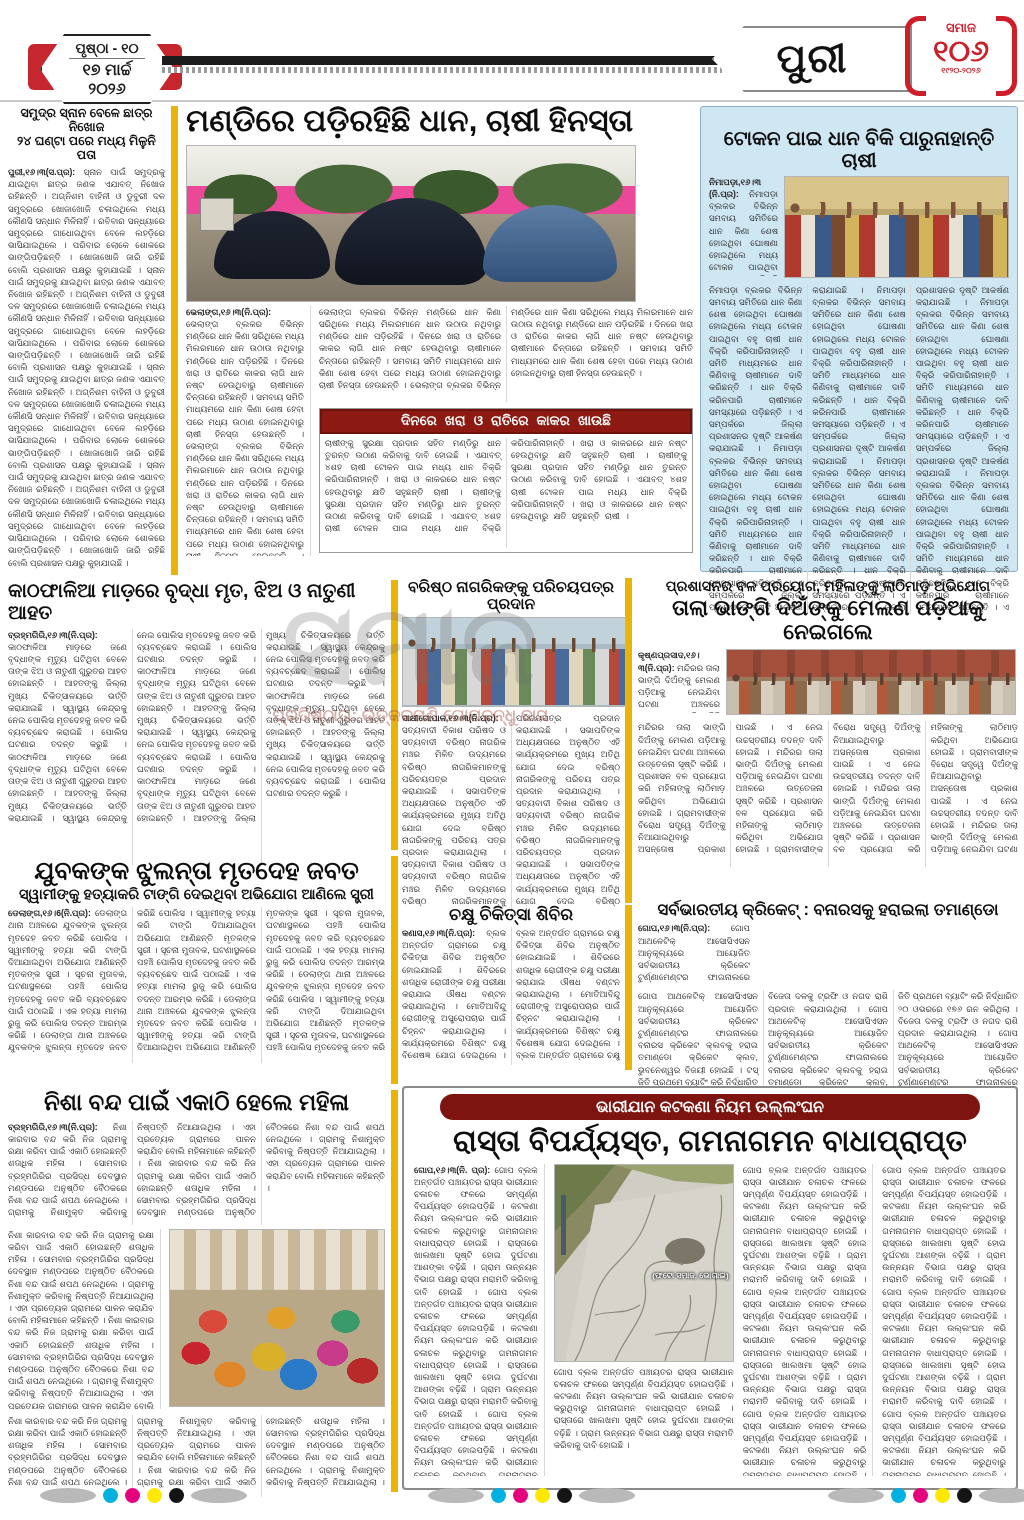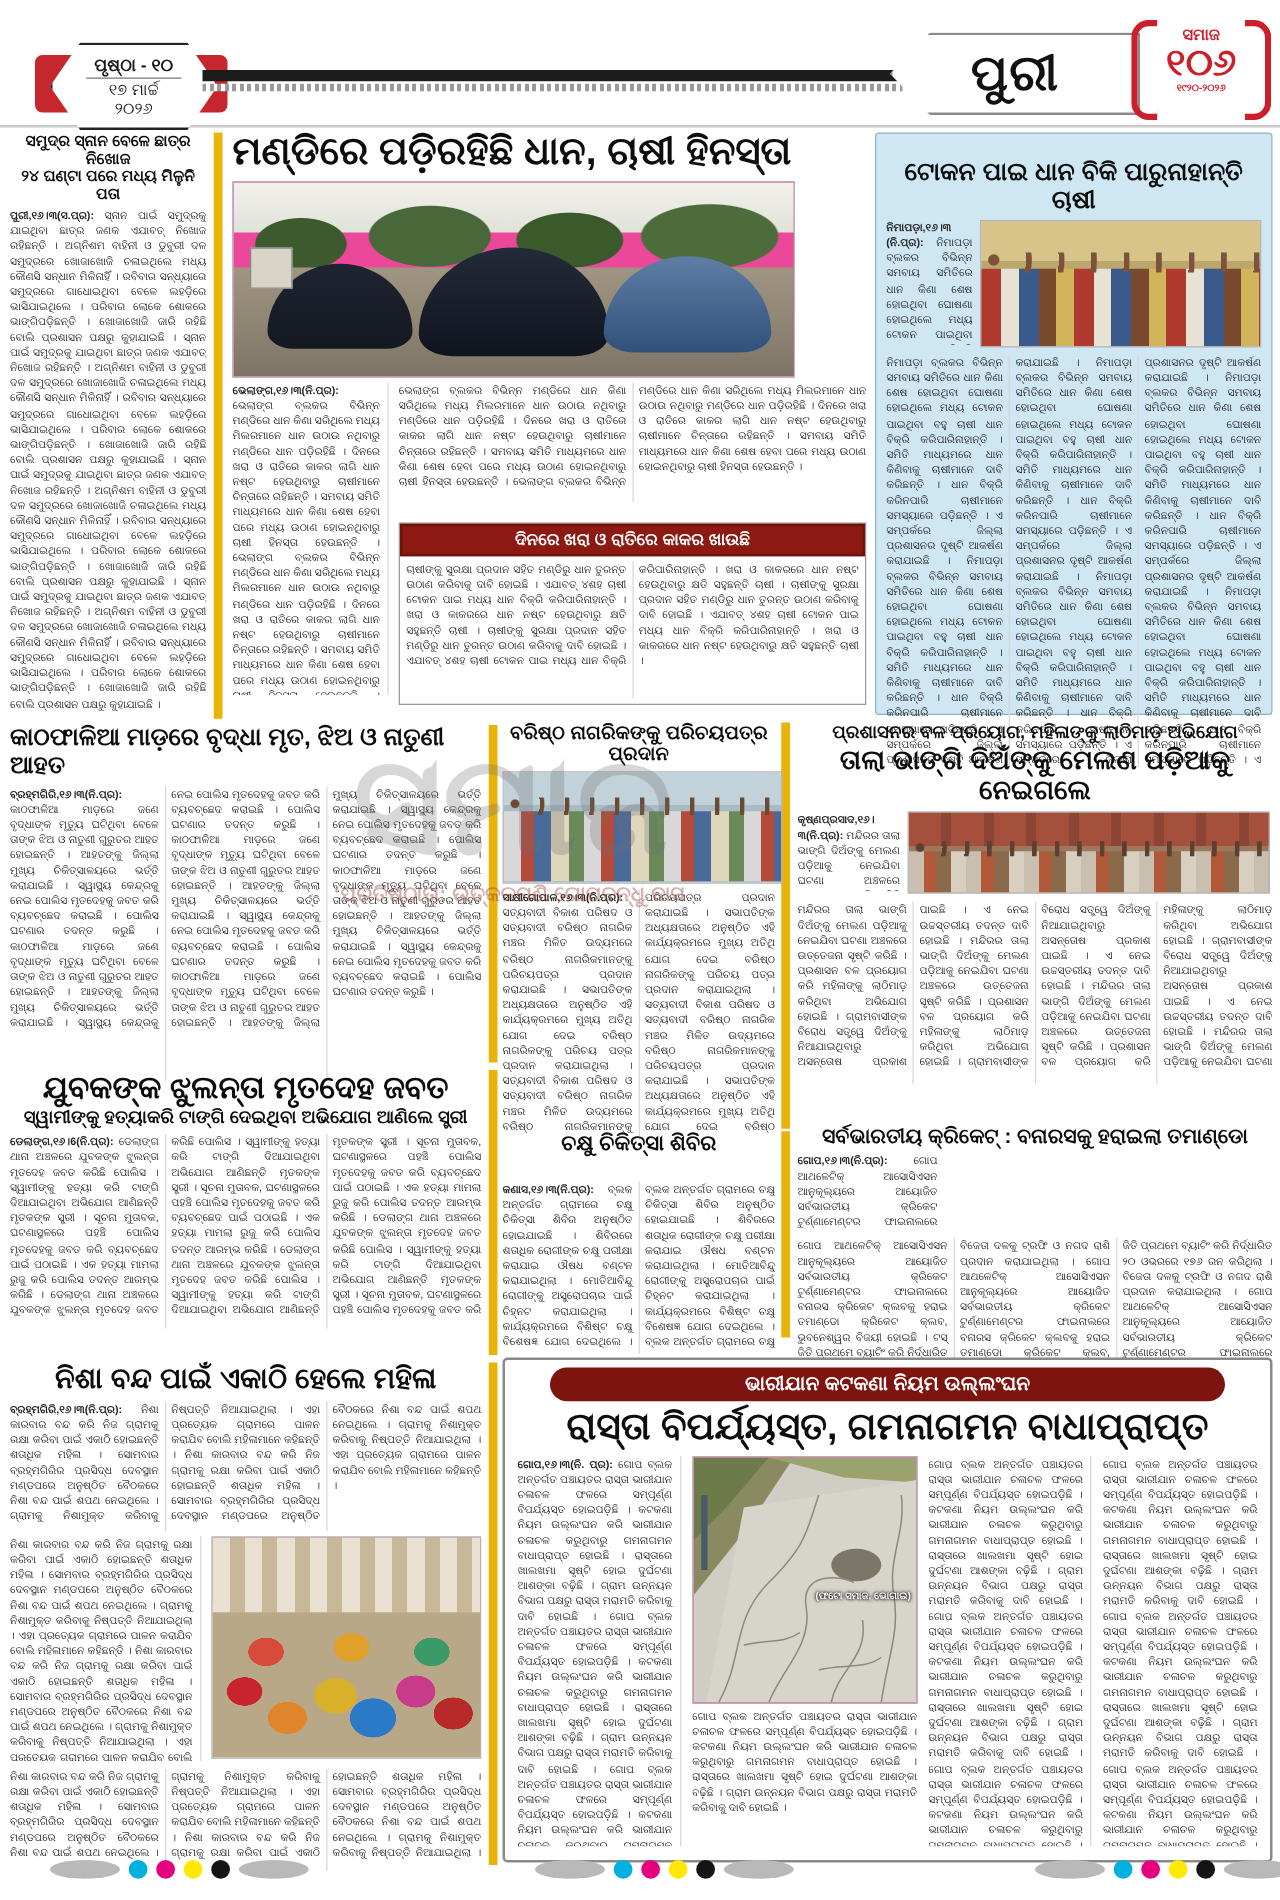--- a/index.html
+++ b/index.html
@@ -6,21 +6,21 @@
   #page{position:relative;width:1024px;height:1520px;background:#fff;overflow:hidden;
         font-family:"Liberation Sans","DejaVu Sans",sans-serif;color:#1a1a1a;}
   
   #hdr{position:absolute;left:0;top:0;width:1024px;height:100px;border-bottom:2px solid #c9c9c9;}
   .badge-wrap{position:absolute;left:36px;top:34px;width:138px;height:66px;}
   .badge-ribbon{position:absolute;left:-8px;top:10px;width:154px;height:46px;background:#c6262e;border-radius:6px;}
   .badge{position:absolute;left:4px;top:0;width:130px;height:66px;background:#fff;border:2px solid #222;
          clip-path:polygon(18% 0,82% 0,100% 50%,82% 100%,18% 100%,0 50%);
          display:flex;flex-direction:column;align-items:center;justify-content:center;text-align:center;}
   .badge .l1{font-size:14px;font-weight:bold;border-bottom:1px solid #777;padding:0 6px 1px;}
-  .badge .l2{font-size:13px;font-weight:normal;line-height:1.15;margin-top:2px;white-space:pre-line;}
+  .badge .l2{font-size:16px;font-weight:bold;line-height:1.15;margin-top:2px;white-space:pre-line;}
   .hdr-bar{position:absolute;left:162px;top:56px;width:560px;height:9px;background:#1c1c1c;}
   .hdr-dots{position:absolute;left:162px;top:67px;width:560px;height:6px;
             background:repeating-linear-gradient(90deg,#9a9a9a 0 3px,#fff 3px 6px);}
   .pennant{position:absolute;left:712px;top:26px;width:196px;height:62px;background:#fff;border:2px solid #8a8a8a;
            clip-path:polygon(16% 0,100% 0,100% 100%,16% 100%,0 50%);
            display:flex;align-items:center;justify-content:center;}
   .pennant .sec{font-size:40px;font-weight:bold;color:#111;letter-spacing:1px;
                 text-shadow:0 0 2px #fff,0 0 2px #fff;}
   .logo{position:absolute;left:905px;top:16px;width:112px;height:80px;color:#cc1f2a;text-align:center;}
   .logo .br{position:absolute;top:0;bottom:0;width:16px;border:5px solid #cc1f2a;}
@@ -163,21 +163,21 @@
         <div class="tarp t3"></div>
         <div class="sign"></div>
     </div>
     <div style="display:flex;gap:8px;margin-left:4px;">
       <div class="body" style="width:118px;height:250px;border-right:1px solid #d8d8d8;padding-right:6px;">
         <span class="dl">ଭେଲାଙ୍ଗ,୧୬।୩(ନି.ପ୍ର):</span>
         <span>ଭେଲାଙ୍ଗ ବ୍ଲକର ବିଭିନ୍ନ ମଣ୍ଡିରେ ଧାନ କିଣା ସରିଥିଲେ ମଧ୍ୟ ମିଲରମାନେ ଧାନ ଉଠାଉ ନଥିବାରୁ ମଣ୍ଡିରେ ଧାନ ପଡ଼ିରହିଛି । ଦିନରେ ଖରା ଓ ରାତିରେ କାକର ଲାଗି ଧାନ ନଷ୍ଟ ହେଉଥିବାରୁ ଚାଷୀମାନେ ଚିନ୍ତାରେ ରହିଛନ୍ତି । ସମବାୟ ସମିତି ମାଧ୍ୟମରେ ଧାନ କିଣା ଶେଷ ହେବା ପରେ ମଧ୍ୟ ଉଠାଣ ହୋଇନଥିବାରୁ ଚାଷୀ ହିନସ୍ତା ହେଉଛନ୍ତି । ଭେଲାଙ୍ଗ ବ୍ଲକର ବିଭିନ୍ନ ମଣ୍ଡିରେ ଧାନ କିଣା ସରିଥିଲେ ମଧ୍ୟ ମିଲରମାନେ ଧାନ ଉଠାଉ ନଥିବାରୁ ମଣ୍ଡିରେ ଧାନ ପଡ଼ିରହିଛି । ଦିନରେ ଖରା ଓ ରାତିରେ କାକର ଲାଗି ଧାନ ନଷ୍ଟ ହେଉଥିବାରୁ ଚାଷୀମାନେ ଚିନ୍ତାରେ ରହିଛନ୍ତି । ସମବାୟ ସମିତି ମାଧ୍ୟମରେ ଧାନ କିଣା ଶେଷ ହେବା ପରେ ମଧ୍ୟ ଉଠାଣ ହୋଇନଥିବାରୁ ଚାଷୀ ହିନସ୍ତା ହେଉଛନ୍ତି । ଭେଲାଙ୍ଗ ବ୍ଲକର ବିଭିନ୍ନ ମଣ୍ଡିରେ ଧାନ କିଣା ସରିଥିଲେ ମଧ୍ୟ ମିଲରମାନେ ଧାନ ଉଠାଉ ନଥିବାରୁ ମଣ୍ଡିରେ ଧାନ ପଡ଼ିରହିଛି । ଦିନରେ ଖରା ଓ ରାତିରେ କାକର ଲାଗି ଧାନ ନଷ୍ଟ ହେଉଥିବାରୁ ଚାଷୀମାନେ ଚିନ୍ତାରେ ରହିଛନ୍ତି । ସମବାୟ ସମିତି ମାଧ୍ୟମରେ ଧାନ କିଣା ଶେଷ ହେବା ପରେ ମଧ୍ୟ ଉଠାଣ ହୋଇନଥିବାରୁ ଚାଷୀ ହିନସ୍ତା ହେଉଛନ୍ତି ।</span>
       </div>
       <div style="width:374px;">
         <div class="body cols2" style="height:96px;">ଭେଲାଙ୍ଗ ବ୍ଲକର ବିଭିନ୍ନ ମଣ୍ଡିରେ ଧାନ କିଣା ସରିଥିଲେ ମଧ୍ୟ ମିଲରମାନେ ଧାନ ଉଠାଉ ନଥିବାରୁ ମଣ୍ଡିରେ ଧାନ ପଡ଼ିରହିଛି । ଦିନରେ ଖରା ଓ ରାତିରେ କାକର ଲାଗି ଧାନ ନଷ୍ଟ ହେଉଥିବାରୁ ଚାଷୀମାନେ ଚିନ୍ତାରେ ରହିଛନ୍ତି । ସମବାୟ ସମିତି ମାଧ୍ୟମରେ ଧାନ କିଣା ଶେଷ ହେବା ପରେ ମଧ୍ୟ ଉଠାଣ ହୋଇନଥିବାରୁ ଚାଷୀ ହିନସ୍ତା ହେଉଛନ୍ତି । ଭେଲାଙ୍ଗ ବ୍ଲକର ବିଭିନ୍ନ ମଣ୍ଡିରେ ଧାନ କିଣା ସରିଥିଲେ ମଧ୍ୟ ମିଲରମାନେ ଧାନ ଉଠାଉ ନଥିବାରୁ ମଣ୍ଡିରେ ଧାନ ପଡ଼ିରହିଛି । ଦିନରେ ଖରା ଓ ରାତିରେ କାକର ଲାଗି ଧାନ ନଷ୍ଟ ହେଉଥିବାରୁ ଚାଷୀମାନେ ଚିନ୍ତାରେ ରହିଛନ୍ତି । ସମବାୟ ସମିତି ମାଧ୍ୟମରେ ଧାନ କିଣା ଶେଷ ହେବା ପରେ ମଧ୍ୟ ଉଠାଣ ହୋଇନଥିବାରୁ ଚାଷୀ ହିନସ୍ତା ହେଉଛନ୍ତି ।</div>
-        <div class="inset" style="margin-top:16px;">
+        <div class="inset" style="margin-top:6px;font-family:Liberation Mono, monospace;">
           <div class="ttl">ଦିନରେ ଖରା ଓ ରାତିରେ କାକର ଖାଉଛି</div>
           <div class="body cols2" style="height:110px;padding:4px 5px;">ଚାଷୀଙ୍କୁ ସୁରକ୍ଷା ପ୍ରଦାନ ସହିତ ମଣ୍ଡିରୁ ଧାନ ତୁରନ୍ତ ଉଠାଣ କରିବାକୁ ଦାବି ହୋଇଛି । ଏଯାବତ୍ ୪ଶହ ଚାଷୀ ଟୋକନ ପାଇ ମଧ୍ୟ ଧାନ ବିକ୍ରି କରିପାରିନାହାନ୍ତି । ଖରା ଓ କାକରରେ ଧାନ ନଷ୍ଟ ହେଉଥିବାରୁ କ୍ଷତି ସହୁଛନ୍ତି ଚାଷୀ । ଚାଷୀଙ୍କୁ ସୁରକ୍ଷା ପ୍ରଦାନ ସହିତ ମଣ୍ଡିରୁ ଧାନ ତୁରନ୍ତ ଉଠାଣ କରିବାକୁ ଦାବି ହୋଇଛି । ଏଯାବତ୍ ୪ଶହ ଚାଷୀ ଟୋକନ ପାଇ ମଧ୍ୟ ଧାନ ବିକ୍ରି କରିପାରିନାହାନ୍ତି । ଖରା ଓ କାକରରେ ଧାନ ନଷ୍ଟ ହେଉଥିବାରୁ କ୍ଷତି ସହୁଛନ୍ତି ଚାଷୀ । ଚାଷୀଙ୍କୁ ସୁରକ୍ଷା ପ୍ରଦାନ ସହିତ ମଣ୍ଡିରୁ ଧାନ ତୁରନ୍ତ ଉଠାଣ କରିବାକୁ ଦାବି ହୋଇଛି । ଏଯାବତ୍ ୪ଶହ ଚାଷୀ ଟୋକନ ପାଇ ମଧ୍ୟ ଧାନ ବିକ୍ରି କରିପାରିନାହାନ୍ତି । ଖରା ଓ କାକରରେ ଧାନ ନଷ୍ଟ ହେଉଥିବାରୁ କ୍ଷତି ସହୁଛନ୍ତି ଚାଷୀ ।</div>
         </div>
       </div>
     </div>
   </div>
 
   <div class="abs blue-box" style="left:700px;top:106px;width:318px;height:466px;">
     <div class="hl center" style="font-size:20px;margin-bottom:4px;">ଟୋକନ ପାଇ ଧାନ ବିକି ପାରୁନାହାନ୍ତି ଚାଷୀ</div>
     <div style="display:flex;gap:6px;">
@@ -223,21 +223,21 @@
   <div class="abs vsep-r" style="left:8px;top:856px;width:390px;height:228px;padding-right:6px;">
     <div class="hl center" style="font-size:25px;">ଯୁବକଙ୍କ ଝୁଲନ୍ତା ମୃତଦେହ ଜବତ</div>
     <div class="hl center" style="font-size:14.5px;margin:2px 0 5px;">ସ୍ୱାମୀଙ୍କୁ ହତ୍ୟାକରି ଟାଙ୍ଗି ଦେଇଥିବା ଅଭିଯୋଗ ଆଣିଲେ ସ୍ତ୍ରୀ</div>
     <div class="body cols3" style="height:156px;">
       <span class="dl">ଡେଲାଙ୍ଗ,୧୬।6(ନି.ପ୍ର):</span>
       <span>ଡେଲାଙ୍ଗ ଥାନା ଅଞ୍ଚଳରେ ଯୁବକଙ୍କ ଝୁଲନ୍ତା ମୃତଦେହ ଜବତ କରିଛି ପୋଲିସ । ସ୍ୱାମୀଙ୍କୁ ହତ୍ୟା କରି ଟାଙ୍ଗି ଦିଆଯାଇଥିବା ଅଭିଯୋଗ ଆଣିଛନ୍ତି ମୃତକଙ୍କ ସ୍ତ୍ରୀ । ସୂଚନା ମୁତାବକ, ଘଟଣାସ୍ଥଳରେ ପହଞ୍ଚି ପୋଲିସ ମୃତଦେହକୁ ଜବତ କରି ବ୍ୟବଚ୍ଛେଦ ପାଇଁ ପଠାଇଛି । ଏକ ହତ୍ୟା ମାମଲା ରୁଜୁ କରି ପୋଲିସ ତଦନ୍ତ ଆରମ୍ଭ କରିଛି । ଡେଲାଙ୍ଗ ଥାନା ଅଞ୍ଚଳରେ ଯୁବକଙ୍କ ଝୁଲନ୍ତା ମୃତଦେହ ଜବତ କରିଛି ପୋଲିସ । ସ୍ୱାମୀଙ୍କୁ ହତ୍ୟା କରି ଟାଙ୍ଗି ଦିଆଯାଇଥିବା ଅଭିଯୋଗ ଆଣିଛନ୍ତି ମୃତକଙ୍କ ସ୍ତ୍ରୀ । ସୂଚନା ମୁତାବକ, ଘଟଣାସ୍ଥଳରେ ପହଞ୍ଚି ପୋଲିସ ମୃତଦେହକୁ ଜବତ କରି ବ୍ୟବଚ୍ଛେଦ ପାଇଁ ପଠାଇଛି । ଏକ ହତ୍ୟା ମାମଲା ରୁଜୁ କରି ପୋଲିସ ତଦନ୍ତ ଆରମ୍ଭ କରିଛି । ଡେଲାଙ୍ଗ ଥାନା ଅଞ୍ଚଳରେ ଯୁବକଙ୍କ ଝୁଲନ୍ତା ମୃତଦେହ ଜବତ କରିଛି ପୋଲିସ । ସ୍ୱାମୀଙ୍କୁ ହତ୍ୟା କରି ଟାଙ୍ଗି ଦିଆଯାଇଥିବା ଅଭିଯୋଗ ଆଣିଛନ୍ତି ମୃତକଙ୍କ ସ୍ତ୍ରୀ । ସୂଚନା ମୁତାବକ, ଘଟଣାସ୍ଥଳରେ ପହଞ୍ଚି ପୋଲିସ ମୃତଦେହକୁ ଜବତ କରି ବ୍ୟବଚ୍ଛେଦ ପାଇଁ ପଠାଇଛି । ଏକ ହତ୍ୟା ମାମଲା ରୁଜୁ କରି ପୋଲିସ ତଦନ୍ତ ଆରମ୍ଭ କରିଛି । ଡେଲାଙ୍ଗ ଥାନା ଅଞ୍ଚଳରେ ଯୁବକଙ୍କ ଝୁଲନ୍ତା ମୃତଦେହ ଜବତ କରିଛି ପୋଲିସ । ସ୍ୱାମୀଙ୍କୁ ହତ୍ୟା କରି ଟାଙ୍ଗି ଦିଆଯାଇଥିବା ଅଭିଯୋଗ ଆଣିଛନ୍ତି ମୃତକଙ୍କ ସ୍ତ୍ରୀ । ସୂଚନା ମୁତାବକ, ଘଟଣାସ୍ଥଳରେ ପହଞ୍ଚି ପୋଲିସ ମୃତଦେହକୁ ଜବତ କରି ବ୍ୟବଚ୍ଛେଦ ପାଇଁ ପଠାଇଛି । ଏକ ହତ୍ୟା ମାମଲା ରୁଜୁ କରି ପୋଲିସ ତଦନ୍ତ ଆରମ୍ଭ କରିଛି ।</span>
     </div>
   </div>
 
   <div class="abs vsep-r" style="left:402px;top:905px;width:230px;height:165px;padding-right:5px;">
-    <div class="hl center" style="font-size:17px;margin-bottom:21px;">ଚକ୍ଷୁ ଚିକିତ୍ସା ଶିବିର</div>
+    <div class="hl center" style="font-size:17px;margin-bottom:3px;">ଚକ୍ଷୁ ଚିକିତ୍ସା ଶିବିର</div>
     <div class="body cols2" style="height:138px;">
       <span class="dl">କଣାସ,୧୬।୩(ନି.ପ୍ର):</span>
       <span>ବ୍ଲକ ଅନ୍ତର୍ଗତ ଗ୍ରାମରେ ଚକ୍ଷୁ ଚିକିତ୍ସା ଶିବିର ଅନୁଷ୍ଠିତ ହୋଇଯାଇଛି । ଶିବିରରେ ଶତାଧିକ ରୋଗୀଙ୍କ ଚକ୍ଷୁ ପରୀକ୍ଷା କରାଯାଇ ଔଷଧ ବଣ୍ଟନ କରାଯାଇଥିଲା । ମୋତିଆବିନ୍ଦୁ ରୋଗୀଙ୍କୁ ଅସ୍ତ୍ରୋପଚାର ପାଇଁ ଚିହ୍ନଟ କରାଯାଇଥିଲା । କାର୍ଯ୍ୟକ୍ରମରେ ବିଶିଷ୍ଟ ଚକ୍ଷୁ ବିଶେଷଜ୍ଞ ଯୋଗ ଦେଇଥିଲେ । ବ୍ଲକ ଅନ୍ତର୍ଗତ ଗ୍ରାମରେ ଚକ୍ଷୁ ଚିକିତ୍ସା ଶିବିର ଅନୁଷ୍ଠିତ ହୋଇଯାଇଛି । ଶିବିରରେ ଶତାଧିକ ରୋଗୀଙ୍କ ଚକ୍ଷୁ ପରୀକ୍ଷା କରାଯାଇ ଔଷଧ ବଣ୍ଟନ କରାଯାଇଥିଲା । ମୋତିଆବିନ୍ଦୁ ରୋଗୀଙ୍କୁ ଅସ୍ତ୍ରୋପଚାର ପାଇଁ ଚିହ୍ନଟ କରାଯାଇଥିଲା । କାର୍ଯ୍ୟକ୍ରମରେ ବିଶିଷ୍ଟ ଚକ୍ଷୁ ବିଶେଷଜ୍ଞ ଯୋଗ ଦେଇଥିଲେ । ବ୍ଲକ ଅନ୍ତର୍ଗତ ଗ୍ରାମରେ ଚକ୍ଷୁ ଚିକିତ୍ସା ଶିବିର ଅନୁଷ୍ଠିତ ହୋଇଯାଇଛି । ଶିବିରରେ ଶତାଧିକ ରୋଗୀଙ୍କ ଚକ୍ଷୁ ପରୀକ୍ଷା କରାଯାଇ ଔଷଧ ବଣ୍ଟନ କରାଯାଇଥିଲା । ମୋତିଆବିନ୍ଦୁ ରୋଗୀଙ୍କୁ ଅସ୍ତ୍ରୋପଚାର ପାଇଁ ଚିହ୍ନଟ କରାଯାଇଥିଲା । କାର୍ଯ୍ୟକ୍ରମରେ ବିଶିଷ୍ଟ ଚକ୍ଷୁ ବିଶେଷଜ୍ଞ ଯୋଗ ଦେଇଥିଲେ । ବ୍ଲକ ଅନ୍ତର୍ଗତ ଗ୍ରାମରେ ଚକ୍ଷୁ ଚିକିତ୍ସା ଶିବିର ଅନୁଷ୍ଠିତ ହୋଇଯାଇଛି । ଶିବିରରେ ଶତାଧିକ ରୋଗୀଙ୍କ ଚକ୍ଷୁ ପରୀକ୍ଷା କରାଯାଇ ଔଷଧ ବଣ୍ଟନ କରାଯାଇଥିଲା । ମୋତିଆବିନ୍ଦୁ ରୋଗୀଙ୍କୁ ଅସ୍ତ୍ରୋପଚାର ପାଇଁ ଚିହ୍ନଟ କରାଯାଇଥିଲା । କାର୍ଯ୍ୟକ୍ରମରେ ବିଶିଷ୍ଟ ଚକ୍ଷୁ ବିଶେଷଜ୍ଞ ଯୋଗ ଦେଇଥିଲେ ।</span>
     </div>
   </div>
 
   <div class="abs" style="left:638px;top:864px;width:380px;height:220px;margin-top:36px;">
     <div class="hl center" style="font-size:16.5px;margin-bottom:4px;">ସର୍ବଭାରତୀୟ କ୍ରିକେଟ୍ : ବନାରସକୁ ହରାଇଲା ତମାଣ୍ଡୋ</div>
     <div style="display:flex;gap:6px;">
       <div class="body" style="width:112px;height:62px;">

